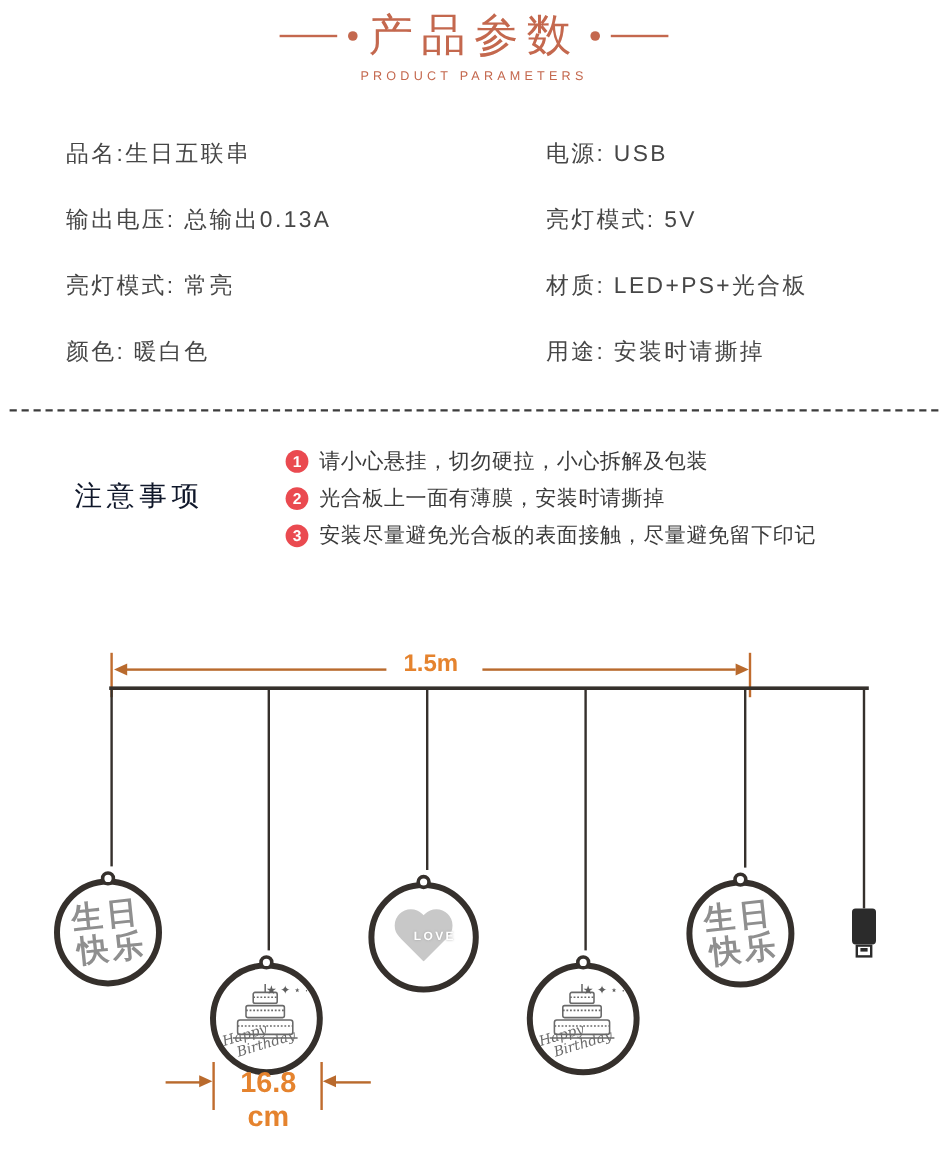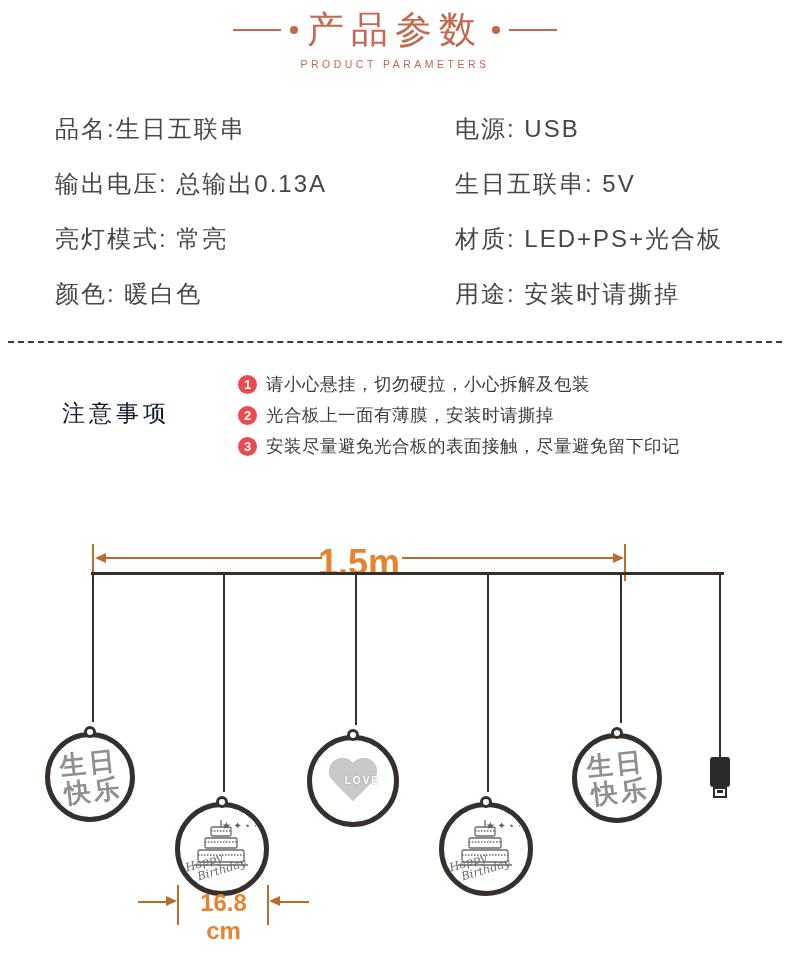--- a/index.html
+++ b/index.html
@@ -11,21 +11,21 @@
   .header-row{display:flex;align-items:center;justify-content:center;gap:9px;}
   .h-line{width:48px;height:2px;background:#c4684e;}
   .h-dot{width:8px;height:8px;border-radius:50%;background:#c4684e;}
   .h-title{font-size:37px;letter-spacing:7px;color:#c4684e;font-weight:400;line-height:1.1;}
   .h-sub{margin-top:7px;font-size:10.5px;letter-spacing:3.5px;color:#c4684e;}
 
   
   .spec-col{position:absolute;top:117px;list-style:none;margin:0;padding:0;}
   .spec-col.left{left:55px;}
   .spec-col.right{left:455px;}
-  .spec-row{height:24px;line-height:24px;margin-bottom:31px;font-size:24px;
+  .spec-row{height:24px;line-height:24px;margin-bottom:31px;font-size:19px;
             letter-spacing:2px;color:#464646;white-space:nowrap;}
 
   
   .divider{position:absolute;top:341px;left:8px;right:8px;border-top:2px dashed #3c3c3c;}
 
   
   .notes-label{position:absolute;left:62px;top:398px;font-size:23px;letter-spacing:4px;color:#0f172a;}
   .notes{position:absolute;left:238px;top:374px;}
   .note-item{display:flex;align-items:center;margin-bottom:10px;white-space:nowrap;}
   .badge{flex:0 0 auto;width:19px;height:19px;border-radius:50%;background:#ea4a50;color:#fff;
@@ -90,21 +90,21 @@
   </div>
 
   <ul class="spec-col left">
     <li class="spec-row">品名:生日五联串</li>
     <li class="spec-row">输出电压: 总输出0.13A</li>
     <li class="spec-row">亮灯模式: 常亮</li>
     <li class="spec-row">颜色: 暖白色</li>
   </ul>
   <ul class="spec-col right">
     <li class="spec-row">电源: USB</li>
-    <li class="spec-row">生日五联串: 5V</li>
+    <li class="spec-row">亮灯模式: 5V</li>
     <li class="spec-row">材质: LED+PS+光合板</li>
     <li class="spec-row">用途: 安装时请撕掉</li>
   </ul>
 
   <div class="divider"></div>
 
   <div class="notes-label">注意事项</div>
   <div class="notes">
     <div class="note-item">
       <span class="badge">1</span>
@@ -119,21 +119,21 @@
       <span class="note-text">安装尽量避免光合板的表面接触，尽量避免留下印记</span>
     </div>
   </div>
 
   <div class="diagram">
 
     <div class="dim-tick" style="left:92px;top:14px;height:37px;"></div>
     <div class="dim-tick" style="left:624px;top:14px;height:37px;"></div>
     <span class="arr pl" style="left:95px;top:23px;"></span>
     <div class="dim-line" style="left:105px;top:27px;width:217px;"></div>
-    <div class="dim-text" style="left:314px;top:12px;width:90px;font-size:36px;">1.5m</div>
+    <div class="dim-text" style="left:314px;top:12px;width:90px;font-size:20px;">1.5m</div>
     <div class="dim-line" style="left:402px;top:27px;width:211px;"></div>
     <span class="arr pr" style="left:613px;top:23px;"></span>
 
     <div class="wire"></div>
     <div class="string" style="left:92px;top:45px;height:147px;"></div>
     <div class="string" style="left:223px;top:45px;height:217px;"></div>
     <div class="string" style="left:355px;top:45px;height:150px;"></div>
     <div class="string" style="left:487px;top:45px;height:217px;"></div>
     <div class="string" style="left:620px;top:45px;height:148px;"></div>
     <div class="string" style="left:719px;top:45px;height:182px;"></div>

